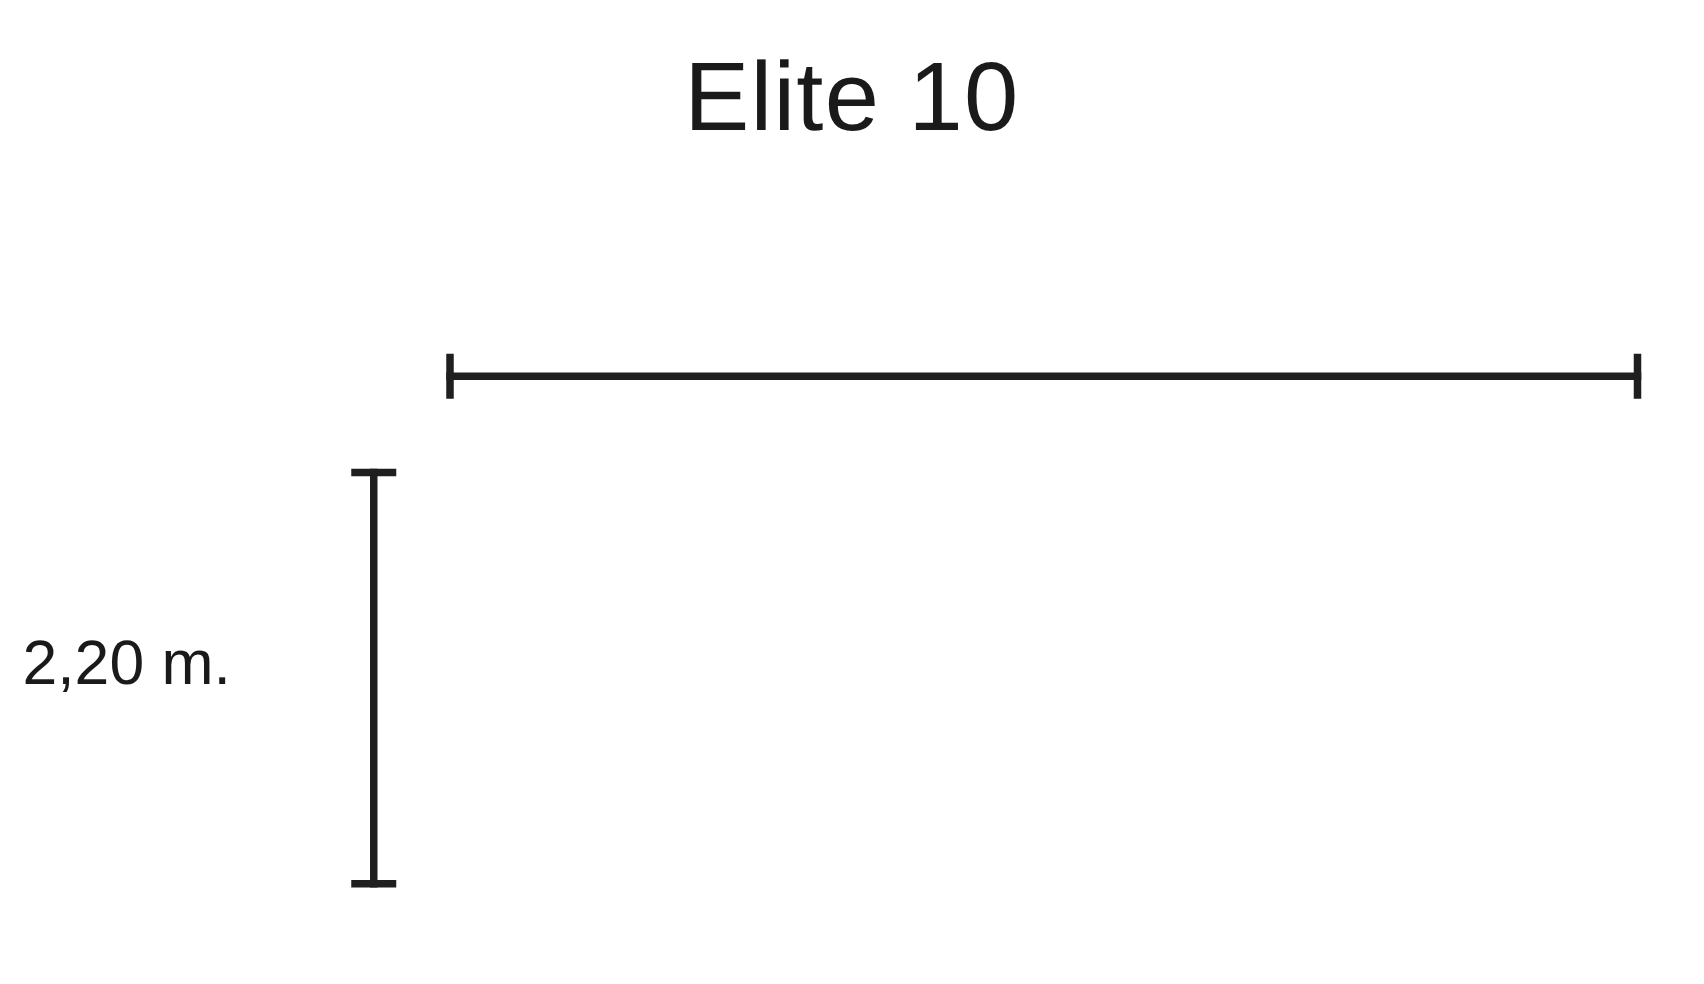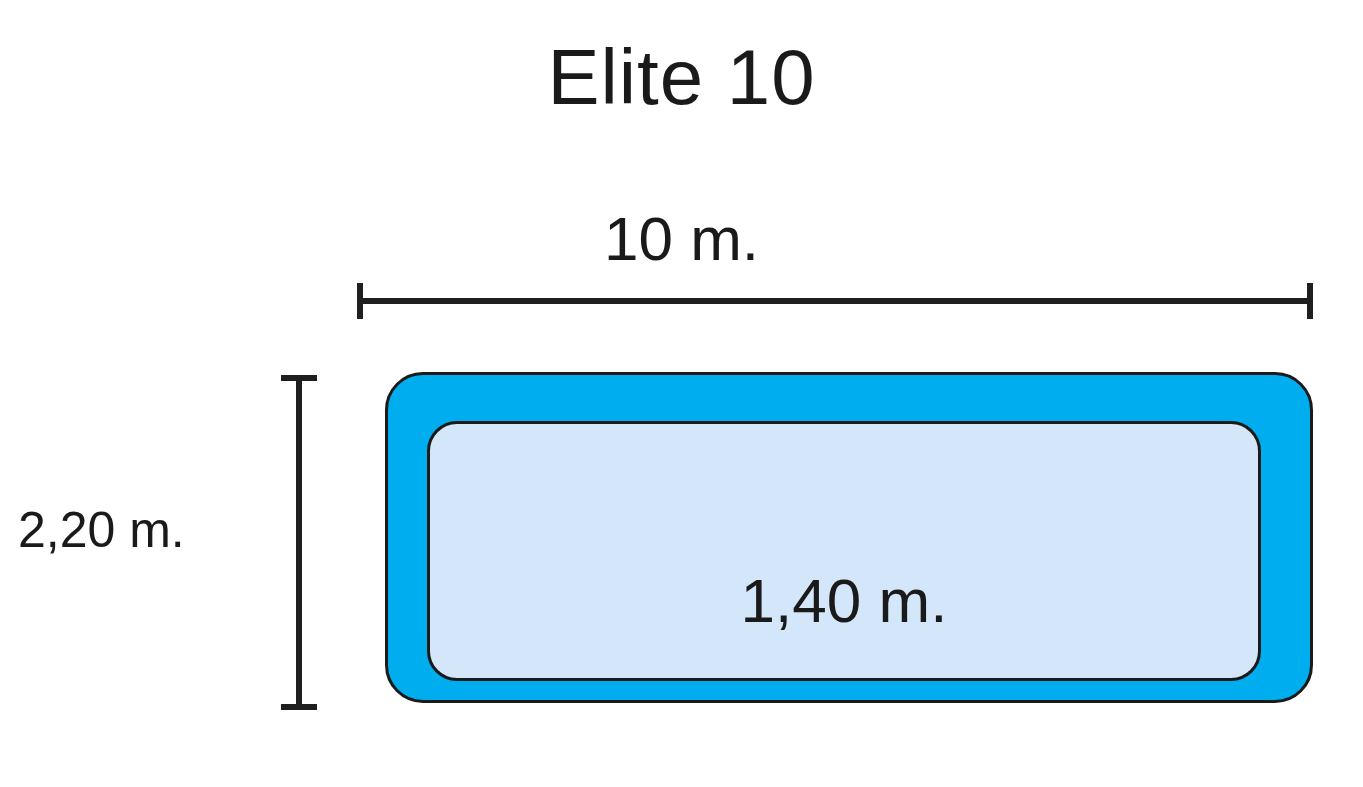--- a/index.html
+++ b/index.html
@@ -134,33 +134,27 @@
     border-radius: 30px;
   }
 </style>
 </head>
 <body>
 
 <div id="canvas">
 
   <div class="title dim-label" style="position:absolute;">Elite 10</div>
 
-  <div class="dim-label label-width">10 m.</div>
 
   <div class="dim-h">
     <span class="cap cap-start"></span>
     <span class="cap cap-end"></span>
   </div>
 
   <div class="dim-label label-height">2,20 m.</div>
 
   <div class="dim-v">
     <span class="cap cap-start"></span>
     <span class="cap cap-end"></span>
   </div>
 
-  <div class="pool-outer">
-    <div class="pool-inner">
-      <div class="dim-label label-depth" style="left:0; top:146px; width:100%;">1,40 m.</div>
-    </div>
-  </div>
 
 </div>
 
 </body></html>

